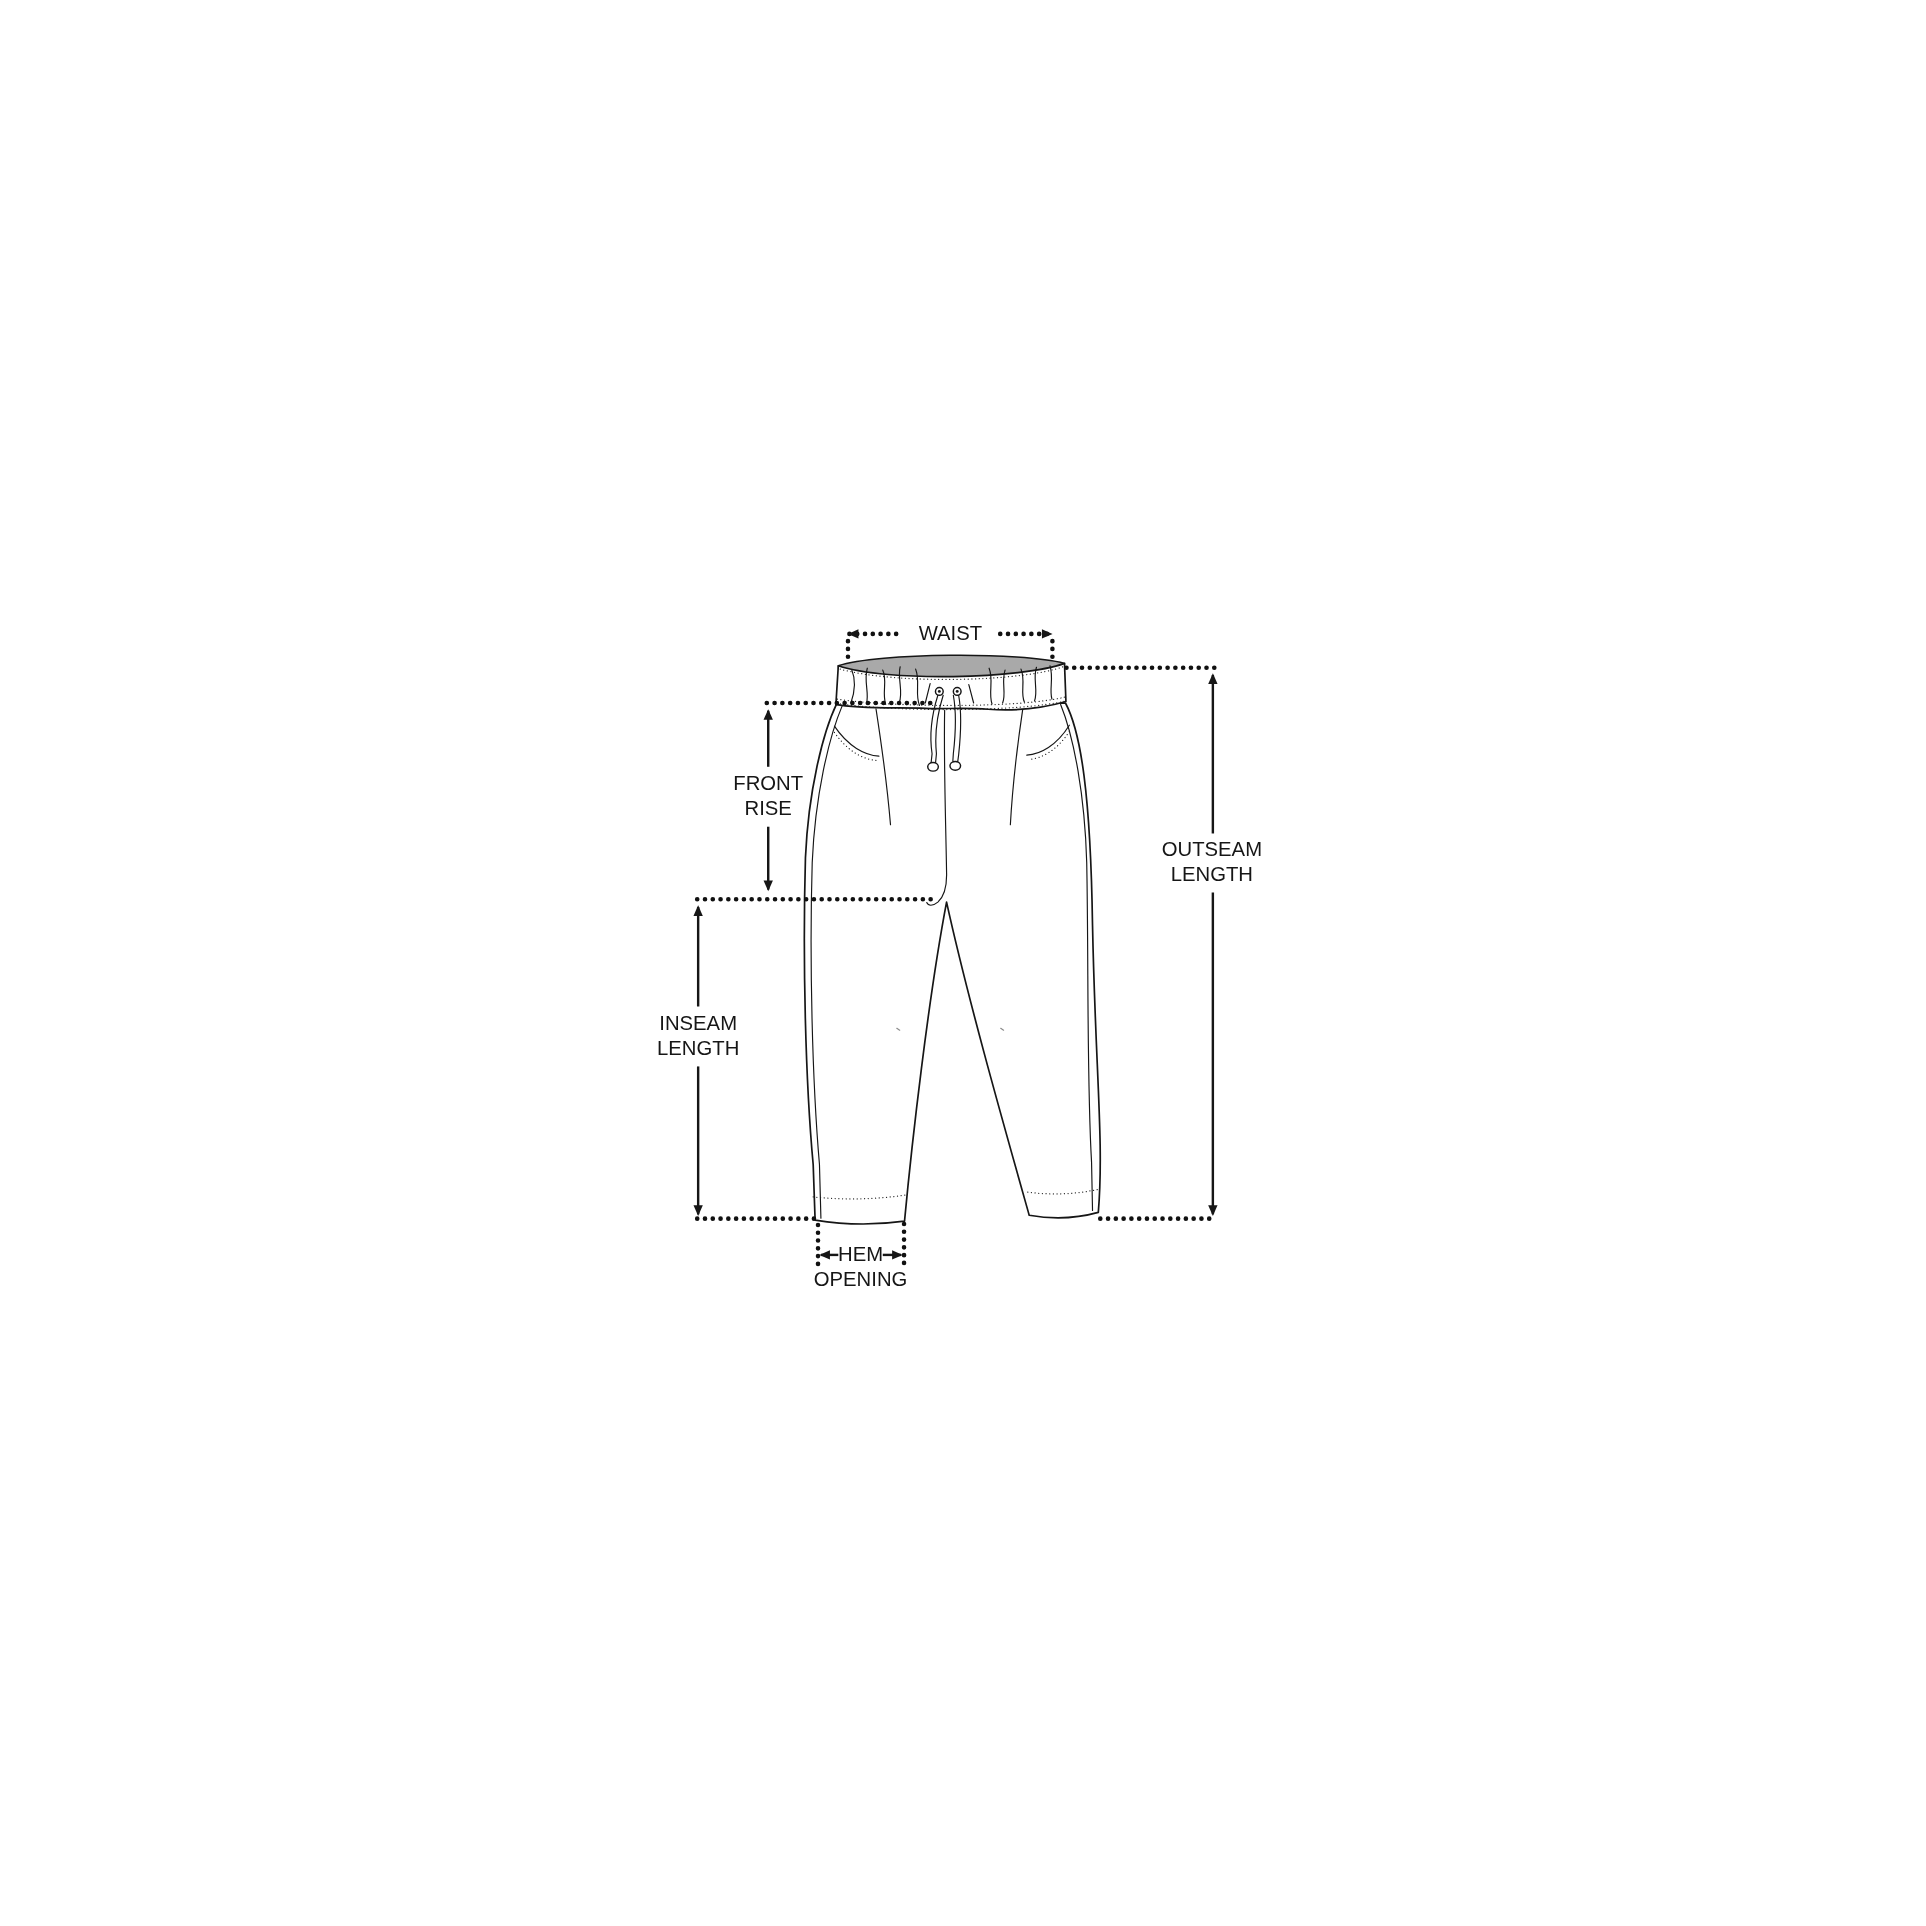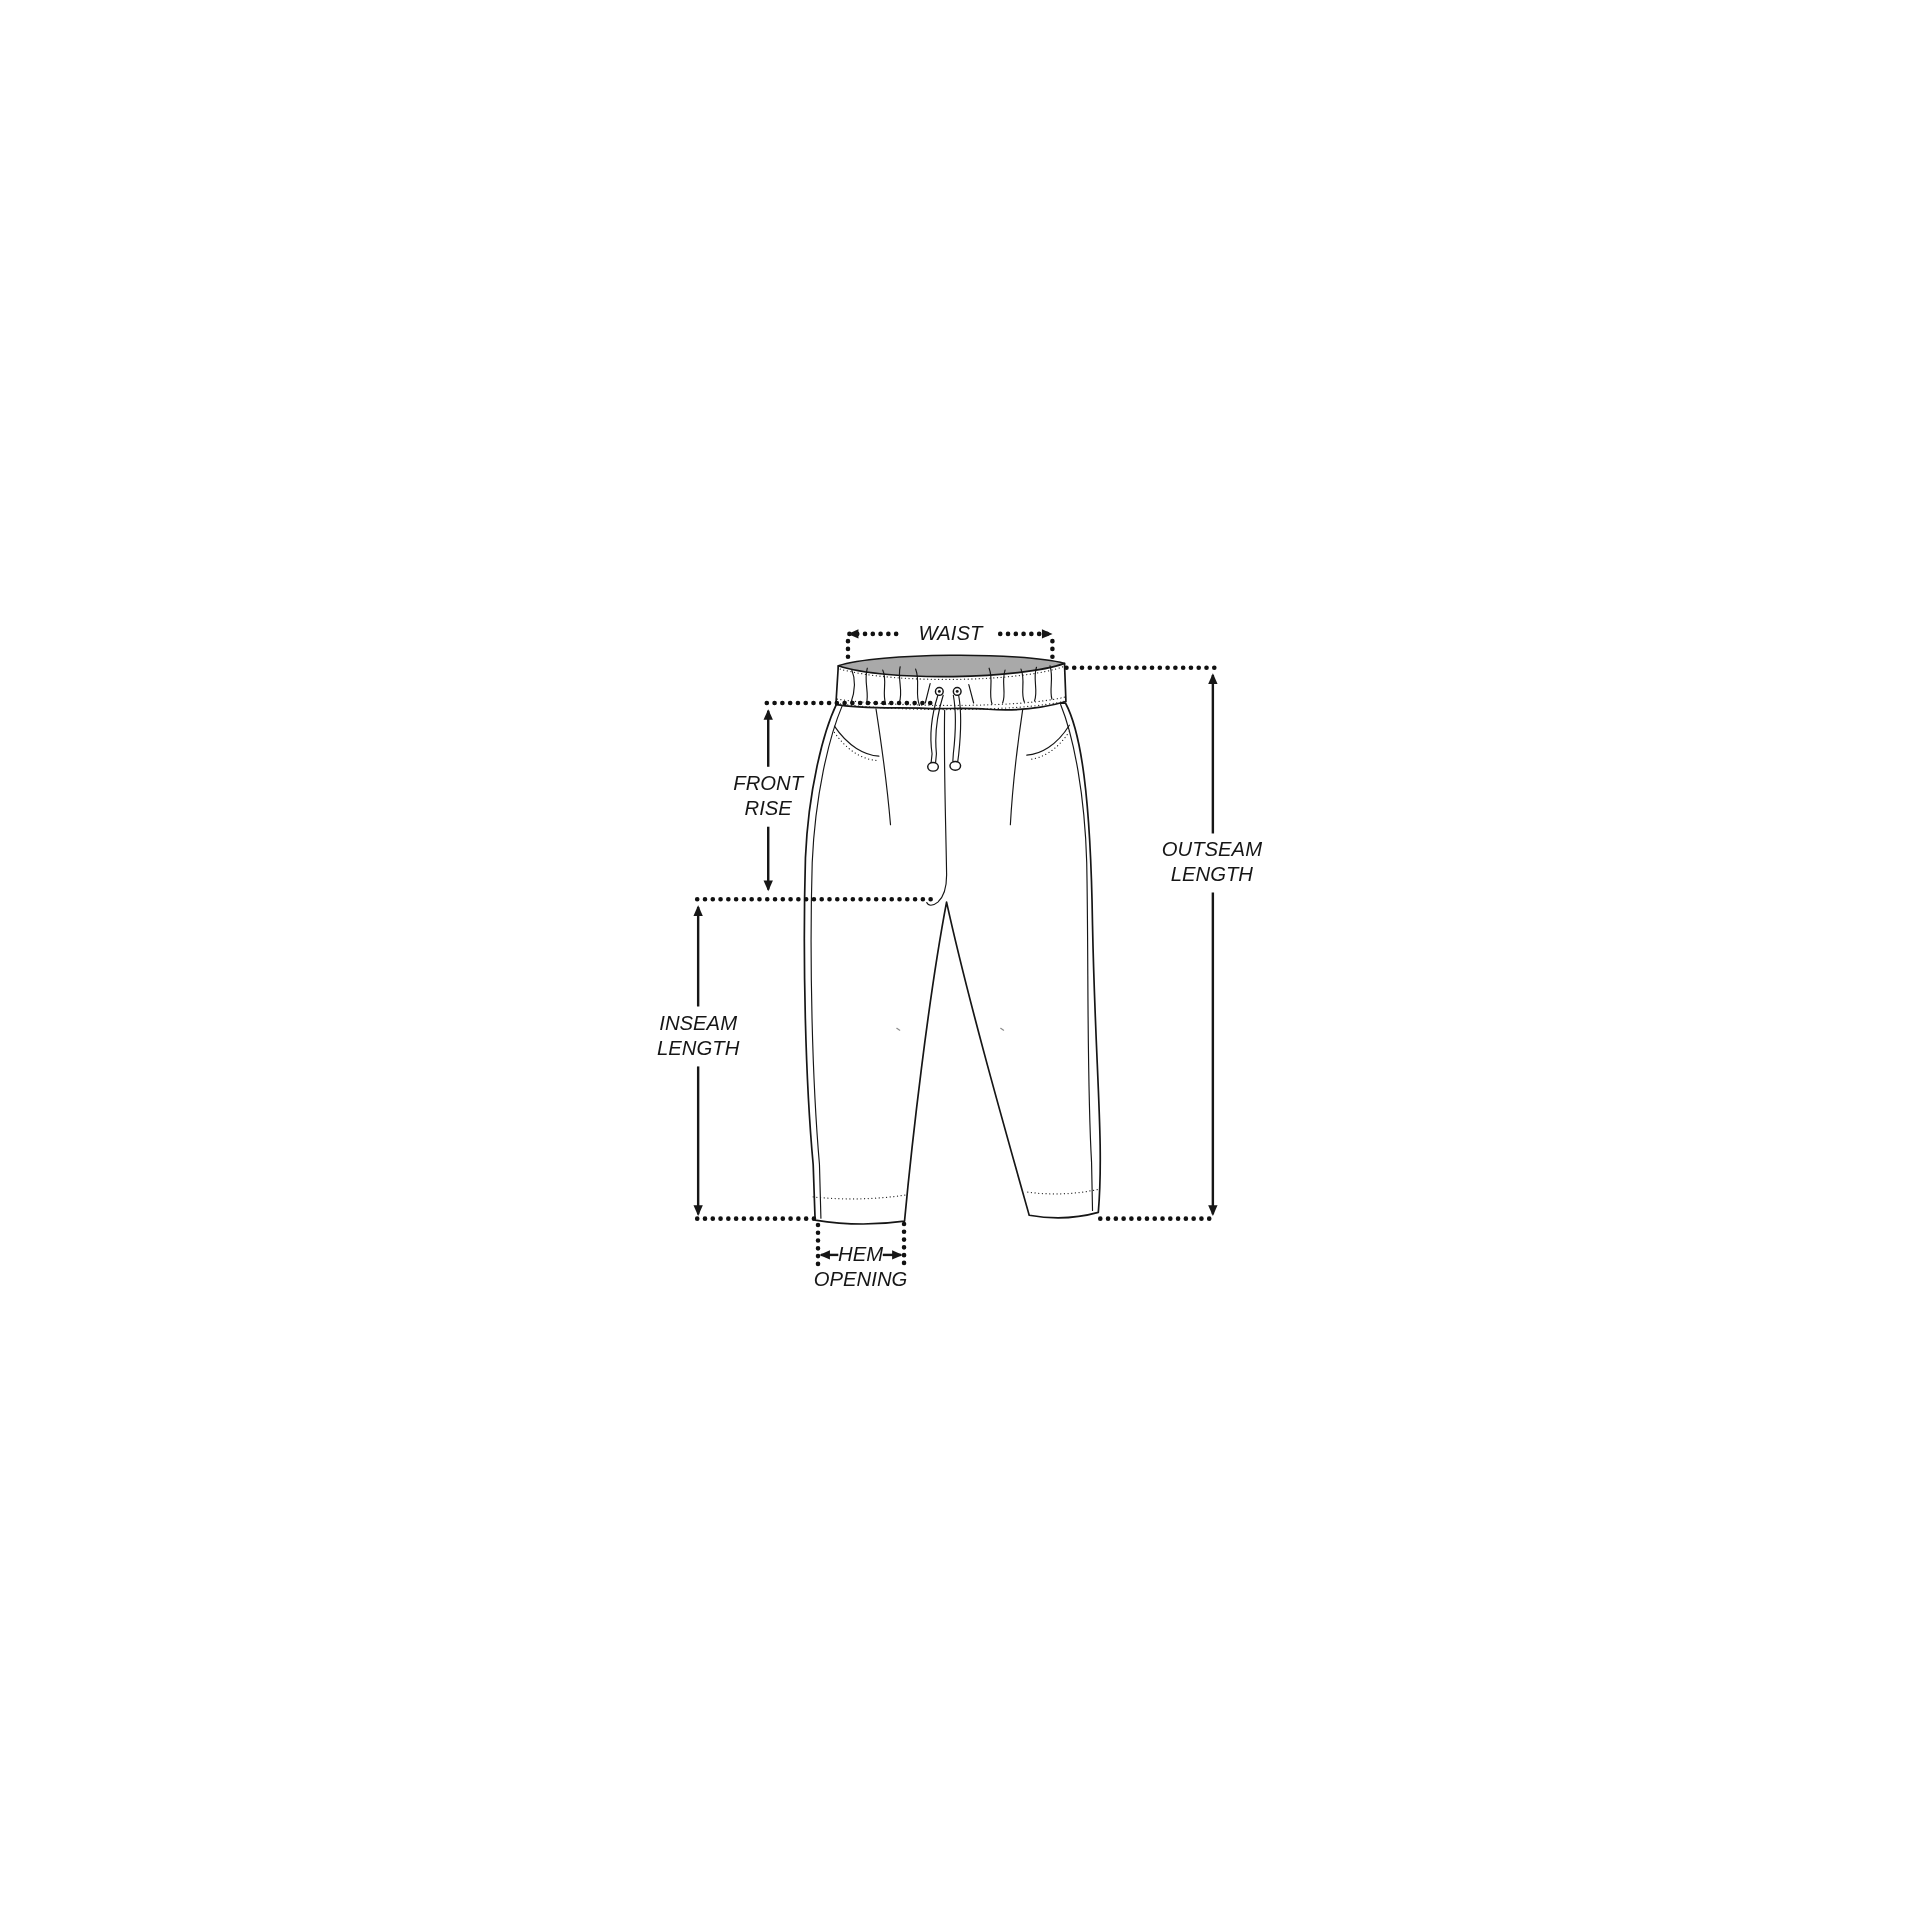--- a/index.html
+++ b/index.html
@@ -1,17 +1,17 @@
 <!DOCTYPE html>
 <html style="font-size:8px"><head>
 <meta charset="utf-8">
 <style>
   html,body{margin:0;padding:0;background:#ffffff;}
   body{display:flex;align-items:center;justify-content:center;min-height:100vh;}
-  .diagram-wrap{width:min(98vmin,752px);aspect-ratio:1/1;background:#ffffff;font-style:italic;}
+  .diagram-wrap{width:min(98vmin,752px);aspect-ratio:1/1;background:#ffffff;}
   svg{display:block;width:100%;height:100%;}
   .garment{fill:#ffffff;stroke:#161616;stroke-width:3.5;stroke-linejoin:round;}
   .gthin{fill:none;stroke:#161616;stroke-width:2.4;stroke-linecap:round;}
   .mline{fill:none;stroke:#161616;stroke-width:5;}
   .dots{fill:none;stroke:#111111;stroke-width:9.5;stroke-dasharray:0.1 16;stroke-linecap:round;}
   .stitch{fill:none;stroke:#222222;stroke-width:2.6;stroke-dasharray:0.1 7.5;stroke-linecap:round;}
   .lbl{font-family:"Liberation Sans",sans-serif;font-size:42px;fill:#161616;text-anchor:middle;}
   .arrowhead{fill:#161616;}
 </style>
 </head>

